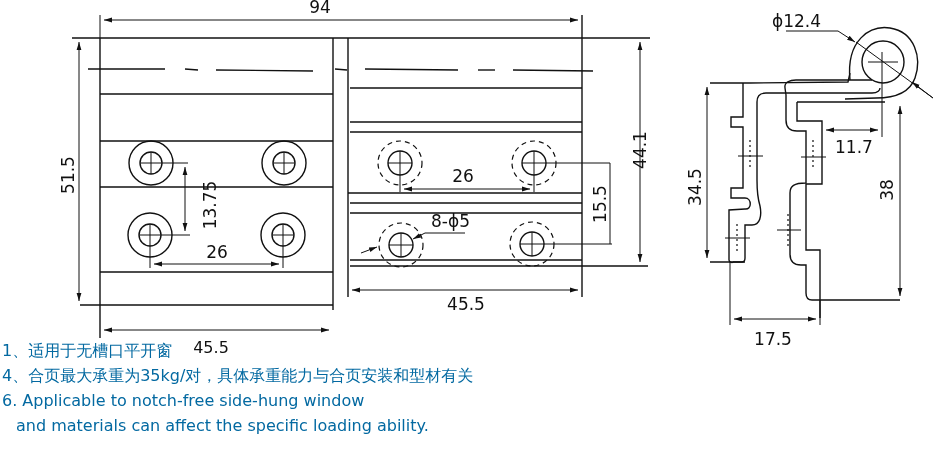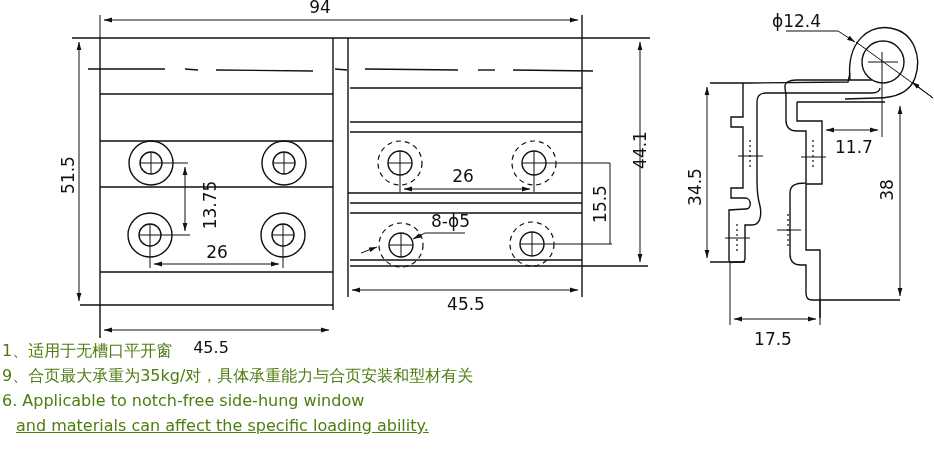--- a/index.html
+++ b/index.html
@@ -3,23 +3,23 @@
 <meta charset="utf-8">
 <style>
   html, body { margin:0; padding:0; background:#ffffff; }
   body { width:934px; height:467px; position:relative; overflow:hidden; font-family:"DejaVu Sans", sans-serif; color:#111; }
   svg#drawing { position:absolute; left:0; top:0; width:934px; height:467px; }
   svg text { font-family:"DejaVu Sans", sans-serif; fill:#111; }
   .ln { stroke:#111; stroke-width:1.4; fill:none; }
   .thin { stroke:#111; stroke-width:1; fill:none; }
   .dash { stroke:#111; stroke-width:1.2; fill:none; stroke-dasharray:5 4; }
   .dot { stroke:#111; stroke-width:1.2; fill:none; stroke-dasharray:2 3; }
-  .notes { position:absolute; left:2px; top:338px; font-size:16px; line-height:25px; font-family:"DejaVu Sans", sans-serif; color:#4d7c0f; }
+  .notes { position:absolute; left:2px; top:338px; font-size:16px; line-height:25px; font-family:"DejaVu Sans", sans-serif; color:#0369a1; }
   .notes div { white-space:nowrap; }
-  .notes .indent { padding-left:14px;text-decoration:underline; }
+  .notes .indent { padding-left:14px; }
 </style>
 </head>
 <body>
 
 <svg id="drawing" viewBox="0 0 934 467" xmlns="http://www.w3.org/2000/svg">
   <defs>
     <marker id="arr" viewBox="0 0 10 10" refX="10" refY="5" markerWidth="8" markerHeight="8" orient="auto-start-reverse">
       <path d="M0,2 L10,5 L0,8 z" fill="#111"></path>
     </marker>
   </defs>
@@ -201,16 +201,16 @@
     <text transform="translate(893,190) rotate(-90)" font-size="17" text-anchor="middle">38</text>
   </g>
   <g>
     <line class="thin" x1="734" y1="319" x2="816" y2="319" marker-start="url(#arr)" marker-end="url(#arr)"></line>
     <text x="773" y="345" font-size="17" text-anchor="middle">17.5</text>
   </g>
 </svg>
 
 <div class="notes">
   <div>1、适用于无槽口平开窗</div>
-  <div>9、合页最大承重为35kg/对，具体承重能力与合页安装和型材有关</div>
+  <div>4、合页最大承重为35kg/对，具体承重能力与合页安装和型材有关</div>
   <div>6. Applicable to notch-free side-hung window</div>
   <div class="indent">and materials can affect the specific loading ability.</div>
 </div>
 
 </body></html>

